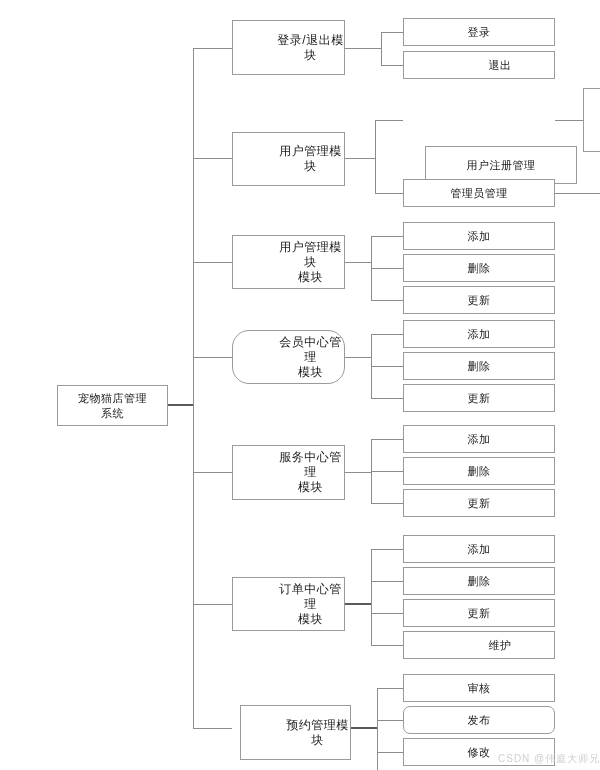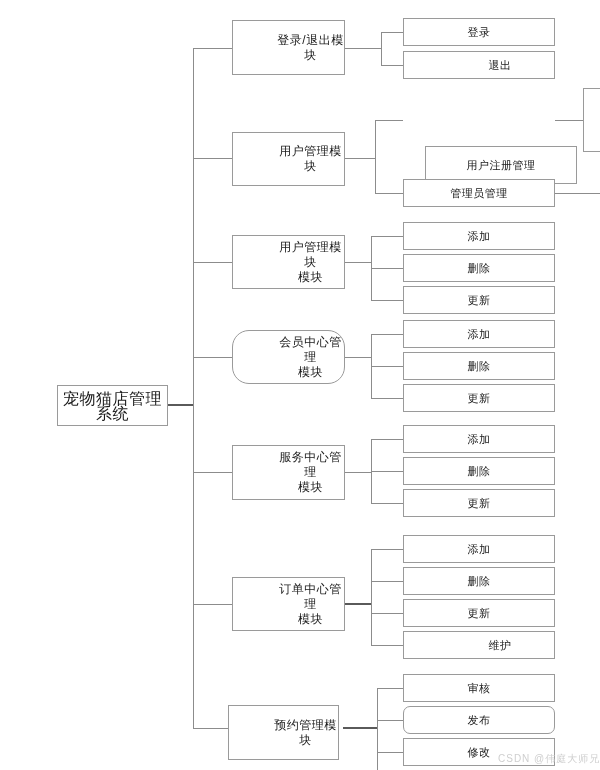--- a/index.html
+++ b/index.html
@@ -9,21 +9,21 @@
     position:relative;
   }
   #canvas{position:absolute;left:0;top:0;width:600px;height:770px;}
   .node{
     position:absolute;box-sizing:border-box;
     border:1px solid #9a9a9a;background:#ffffff;
     display:flex;align-items:center;justify-content:center;
     text-align:center;color:#1a1a1a;font-size:12px;line-height:15px;
     letter-spacing:.5px;white-space:pre-line;
   }
-  .node.root{font-size:16px;}
+  .node.root{font-size:11px;}
   .node.module{font-size:12px;padding-left:44px;}
   .node.leaf{font-size:11px;}
   .node.clipped{border-right:none;}
   svg.links{position:absolute;left:0;top:0;width:600px;height:770px;}
   svg.links line,svg.links path{stroke:#8c8c8c;stroke-width:1;fill:none;shape-rendering:crispEdges;}
   svg.links .thick{stroke:#5a5a5a;stroke-width:1.4;}
   .watermark{
     position:absolute;font-size:10px;color:#cfcfcf;letter-spacing:1px;
     white-space:nowrap;pointer-events:none;
   }
@@ -99,21 +99,21 @@
       <div class="node module" style="left: 232px; top: 20px; width: 113px; height: 55px;">登录/退出模块</div>
       <div class="node module" style="left: 232px; top: 132px; width: 113px; height: 54px;">用户管理模块</div>
       <div class="node module" style="left: 232px; top: 235px; width: 113px; height: 54px;">用户管理模块
 模块</div>
       <div class="node module" style="left: 232px; top: 330px; width: 113px; height: 54px; border-radius: 17px;">会员中心管理
 模块</div>
       <div class="node module" style="left: 232px; top: 445px; width: 113px; height: 55px;">服务中心管理
 模块</div>
       <div class="node module" style="left: 232px; top: 577px; width: 113px; height: 54px;">订单中心管理
 模块</div>
-      <div class="node module" style="left: 228px; top: 705px; width: 111px; height: 55px;">预约管理模块</div>
+      <div class="node module" style="left: 240px; top: 705px; width: 111px; height: 55px;">预约管理模块</div>
     </div>
   <div id="leaves-layer">
       <div class="node leaf" style="left: 403px; top: 18px; width: 152px; height: 28px;">登录</div>
       <div class="node leaf" style="left: 403px; top: 51px; width: 152px; height: 28px; padding-left: 42px;">退出</div>
       <div class="node leaf" style="left: 425px; top: 106px; width: 152px; height: 38px; margin-top: 40px;">用户注册管理</div>
       <div class="node leaf" style="left: 403px; top: 179px; width: 152px; height: 28px;">管理员管理</div>
       <div class="node leaf" style="left: 403px; top: 222px; width: 152px; height: 28px;">添加</div>
       <div class="node leaf" style="left: 403px; top: 254px; width: 152px; height: 28px;">删除</div>
       <div class="node leaf" style="left: 403px; top: 286px; width: 152px; height: 28px;">更新</div>
       <div class="node leaf" style="left: 403px; top: 320px; width: 152px; height: 28px;">添加</div>

